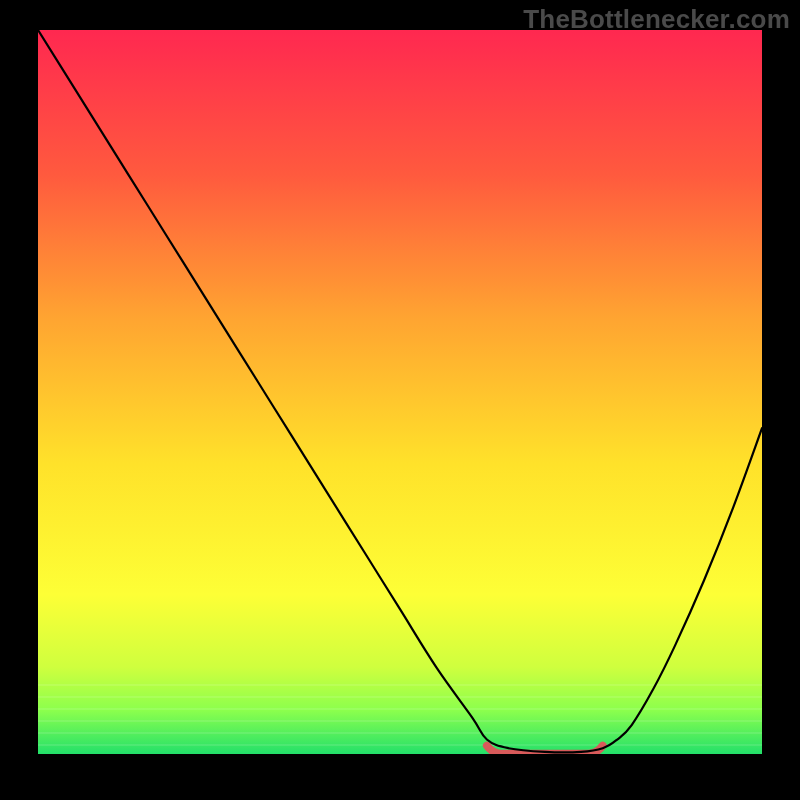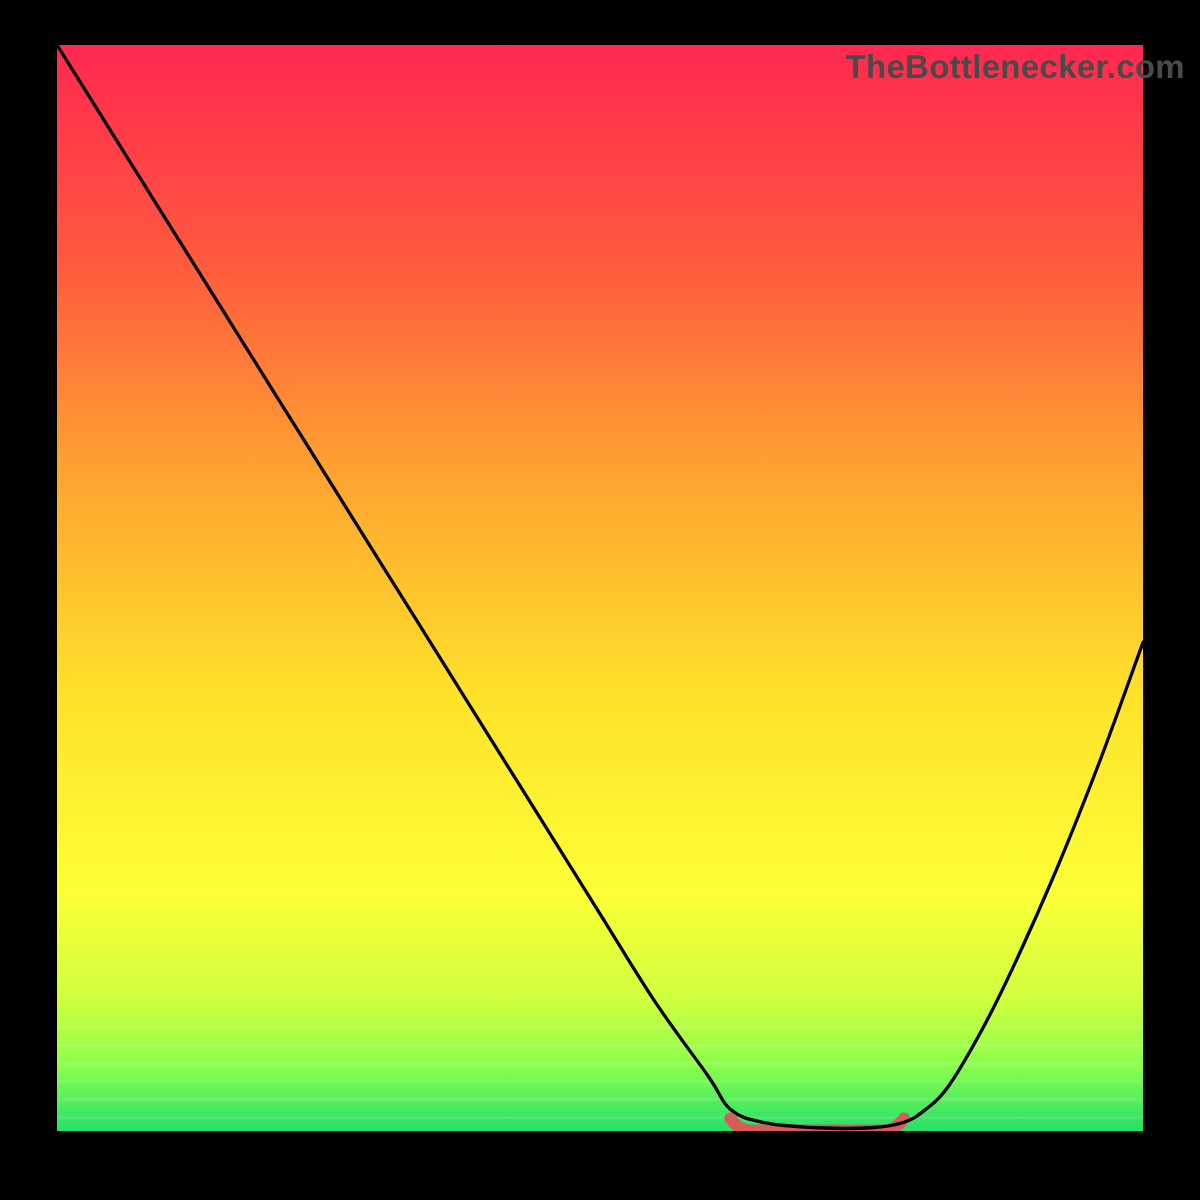--- a/index.html
+++ b/index.html
@@ -17,25 +17,24 @@
     top: 0;
     width: 800px;
     height: 800px;
     background: #000000;
   }
   .watermark {
     position: absolute;
     top: 4px;
     right: 10px;
     color: #4a4a4a;
-    font-size: 22px;
+    font-size: 26px;
     font-weight: 600;
     letter-spacing: 0.2px;
     z-index: 10;
-    margin-top: 28px;
   }
   .plot-area {
     position: absolute;
     left: 38px;
     top: 30px;
     width: 724px;
     height: 724px;
     overflow: hidden;
   }
   .plot-area svg {

